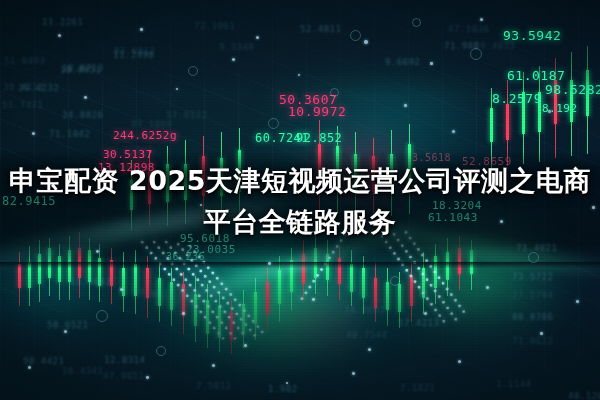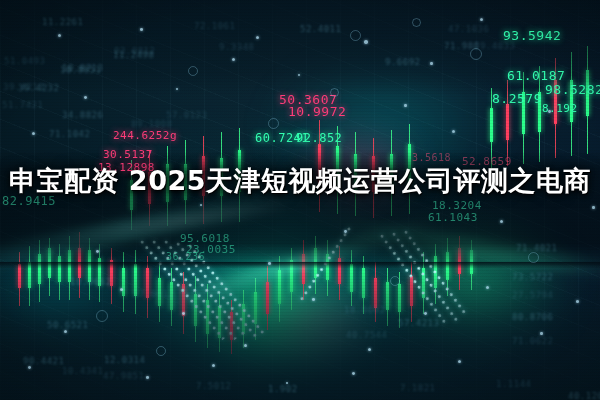--- a/index.html
+++ b/index.html
@@ -614,17 +614,18 @@
       <div class="ring" style="left: 268px; top: 118px; width: 9px; height: 9px;"></div>
       <div class="ring" style="left: 330px; top: 88px; width: 7px; height: 7px;"></div>
       <div class="ring" style="left: 96px; top: 310px; width: 10px; height: 10px;"></div>
       <div class="ring" style="left: 390px; top: 276px; width: 8px; height: 8px;"></div>
       <div class="ring" style="left: 528px; top: 252px; width: 9px; height: 9px;"></div>
       <div class="ring" style="left: 156px; top: 346px; width: 8px; height: 8px;"></div>
     </div>
 
   <div class="headline">
     <span class="line">申宝配资 2025天津短视频运营公司评测之电商</span>
+    <span class="line">平台全链路服务</span>
   </div>
 
   <div class="scanlines"></div>
   <div class="vignette"></div>
 </div>
 
 </body></html>

